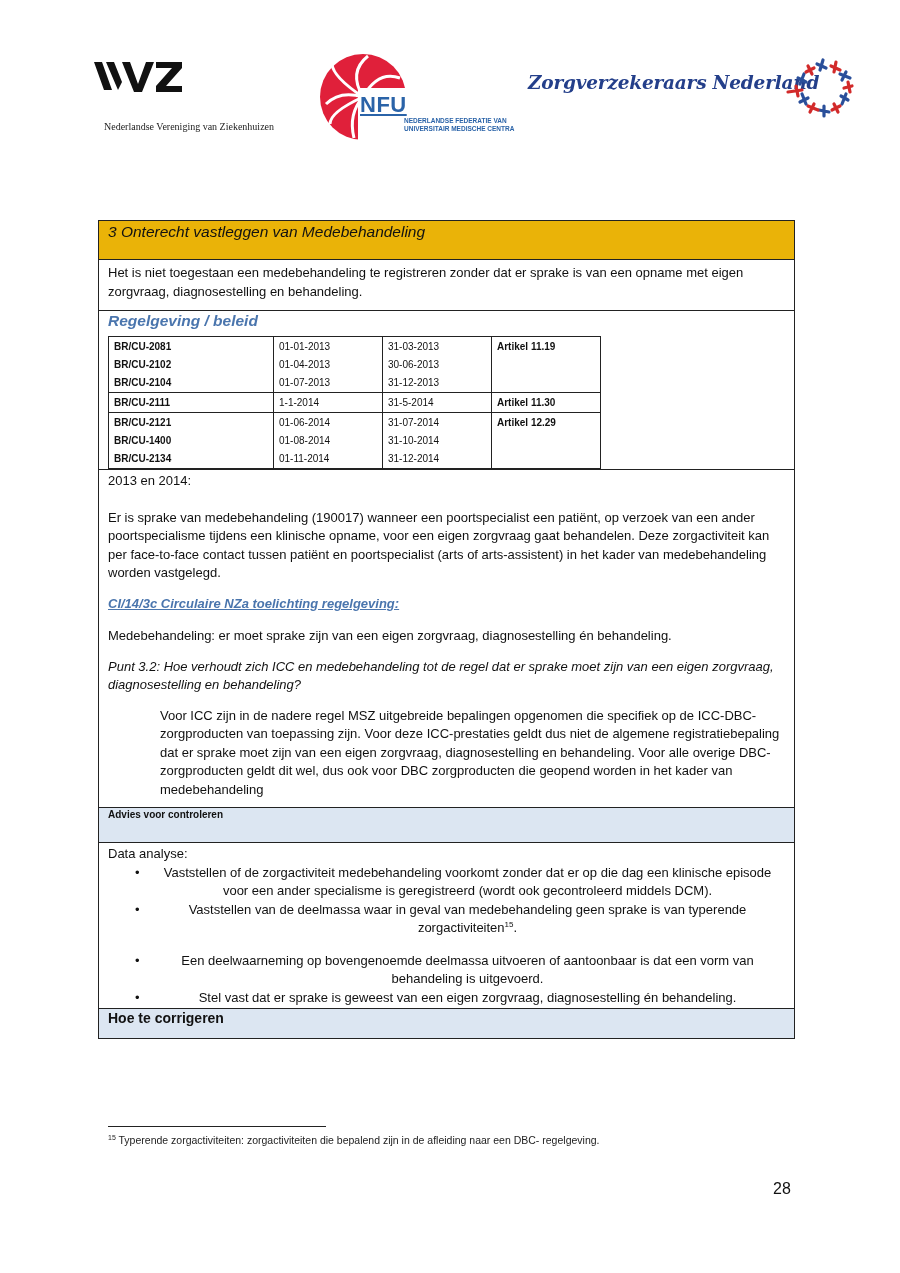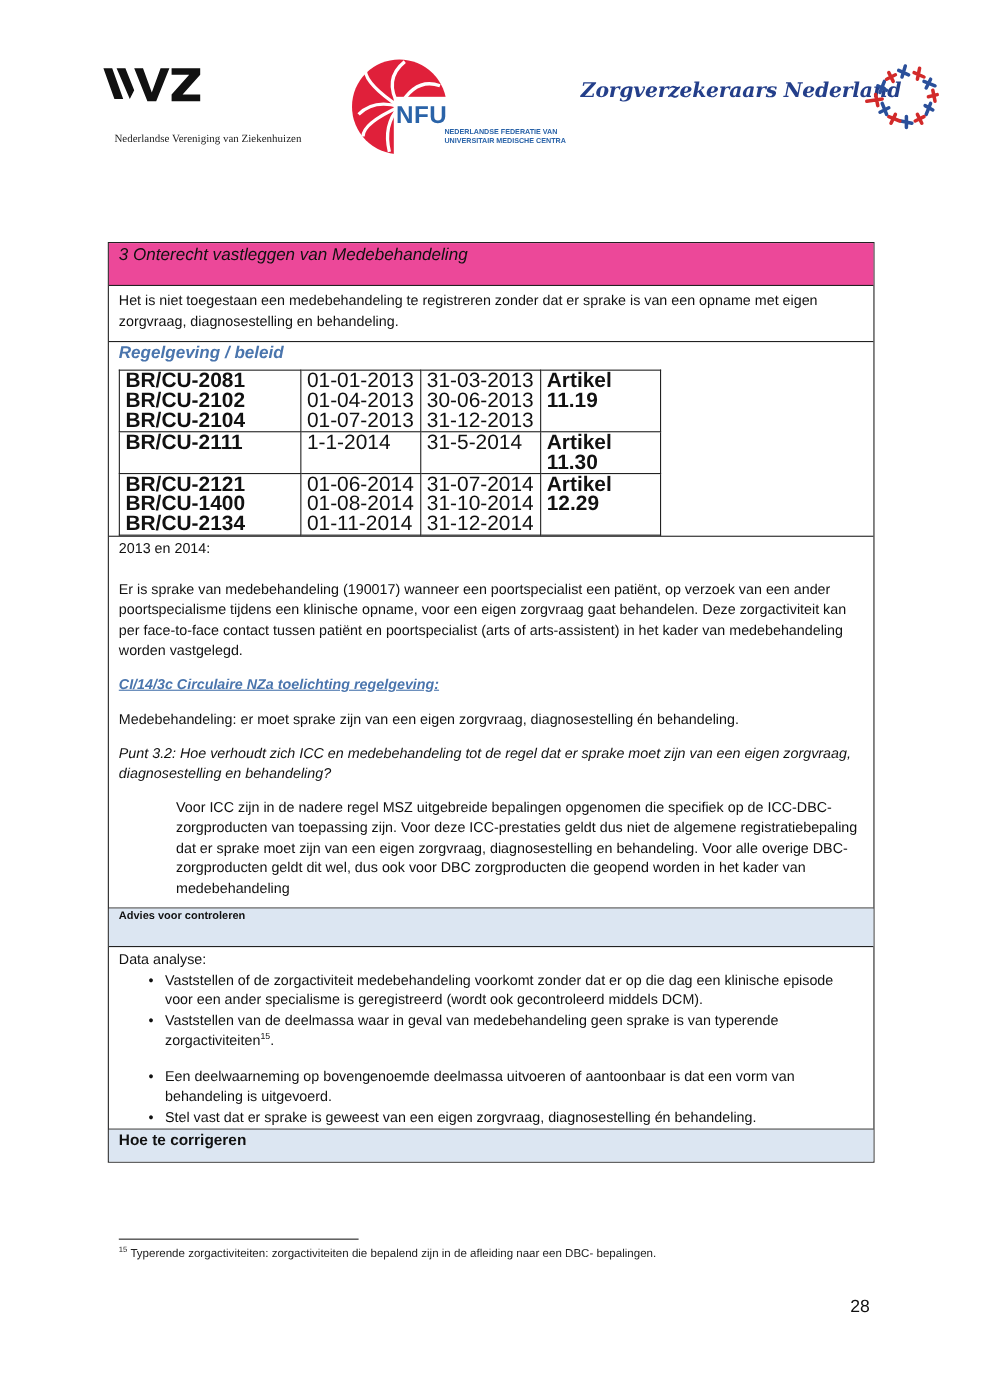--- a/index.html
+++ b/index.html
@@ -4,50 +4,50 @@
 <style>
   html, body { margin:0; padding:0; background:#fff; }
   body { width:900px; height:1273px; position:relative; overflow:hidden;
          font-family:"Liberation Sans", sans-serif; color:#111; }
   .abs { position:absolute; }
 
   
   .nvz-logo { left:92px; top:60px; width:92px; height:34px; }
   .nvz-sub { left:104px; top:121px; font-size:10px; color:#222; white-space:nowrap;font-family:Liberation Serif, serif; }
   .nfu-swirl { left:318px; top:52px; width:90px; height:90px; }
-  .nfu-text { left:360px; top:92px; font-weight:bold; font-size:22px; color:#2a63a8; letter-spacing:0.5px; }
+  .nfu-text { left:360px; top:92px; font-weight:bold; font-size:22px; color:#2a63a8; letter-spacing:0.5px;text-decoration:underline; }
   .nfu-sub { left:404px; top:117px; font-size:6.5px; line-height:8px; color:#2a63a8; font-weight:bold; white-space:nowrap; }
   .zn-text { left:528px; top:72px; font-family:"DejaVu Serif", serif; font-style:italic; font-weight:bold;
              font-size:18.5px; color:#243f8a; white-space:nowrap; letter-spacing:-0.2px; }
   .zn-logo { left:784px; top:56px; width:78px; height:66px; }
 
   
   .main { left:98px; top:220px; width:697px; border:1.5px solid #222; box-sizing:border-box; }
   .row { border-bottom:1.3px solid #222; box-sizing:border-box; }
   .row:last-child { border-bottom:none; }
-  .hdr-light { background:#ec4899; }
+  .hdr-light { background:#eab308; }
   .hdr-pale { background:#dce6f2; }
   .title-row { height:39px; padding:2px 9px; font-style:italic; font-size:15.5px; }
   .intro-row { height:51px; padding:3px 9px; font-size:13px; line-height:19px; }
   .sub-head { color:#4a75ad; font-weight:bold; font-style:italic; font-size:15.5px; }
   .reg-row { padding:1px 9px 0 9px; }
-  .inner { border-collapse:collapse; margin-top:6px; margin-left:0; font-size:19px; }
+  .inner { border-collapse:collapse; margin-top:6px; margin-left:0; font-size:10px; }
   .inner td { border:1.3px solid #222; vertical-align:top; padding:1px 5px 0 5px; line-height:18px; }
   .inner td.c1 { width:154px; font-weight:bold; }
   .inner td.c2 { width:98px; }
   .inner td.c3 { width:98px; }
   .inner td.c4 { width:98px; font-weight:bold; }
   .body-row { padding:2px 9px 8px 9px; font-size:13px; line-height:18.5px; }
   .body-row p { margin:0; }
   .sp { height:18px; }
   .link-head { color:#4a75ad; font-weight:bold; font-style:italic; font-size:13px;text-decoration:underline; }
   .it { font-style:italic; }
   .indent { padding-left:52px; }
   .adv-row { height:35px; padding:1px 9px; font-weight:bold; font-size:10px; }
-  .bullets { margin:0; padding-left:42px; }
+  .bullets { margin:0; padding-left:42px;text-align:center; }
   .bullets li { list-style:none; position:relative; padding-left:0; }
   .bullets li::before { content:"•"; position:absolute; left:-15px; top:0; }
   sup { font-size:8px; line-height:0; }
   .hoe-row { height:29px; padding:1px 9px; font-weight:bold; font-size:14px; }
 
   
   .fn-rule { left:108px; top:1126px; width:218px; height:1px; background:#222; }
   .fn { left:108px; top:1134px; font-size:10.5px; color:#222; white-space:nowrap; }
   .fn sup { font-size:7px; }
   .page-num { left:773px; top:1180px; font-size:16px; color:#111; }
@@ -180,16 +180,16 @@
       <li>Stel vast dat er sprake is geweest van een eigen zorgvraag, diagnosestelling én behandeling.</li>
     </ul>
   </div>
 
   <div class="row hdr-pale hoe-row">Hoe te corrigeren</div>
 </div>
 
 <div class="abs fn-rule"></div>
 <div class="abs fn">
   <sup>15</sup>
-  <span>Typerende zorgactiviteiten: zorgactiviteiten die bepalend zijn in de afleiding naar een DBC- bepalingen.</span>
+  <span>Typerende zorgactiviteiten: zorgactiviteiten die bepalend zijn in de afleiding naar een DBC- regelgeving.</span>
 </div>
 
 <div class="abs page-num">28</div>
 
 </body></html>

